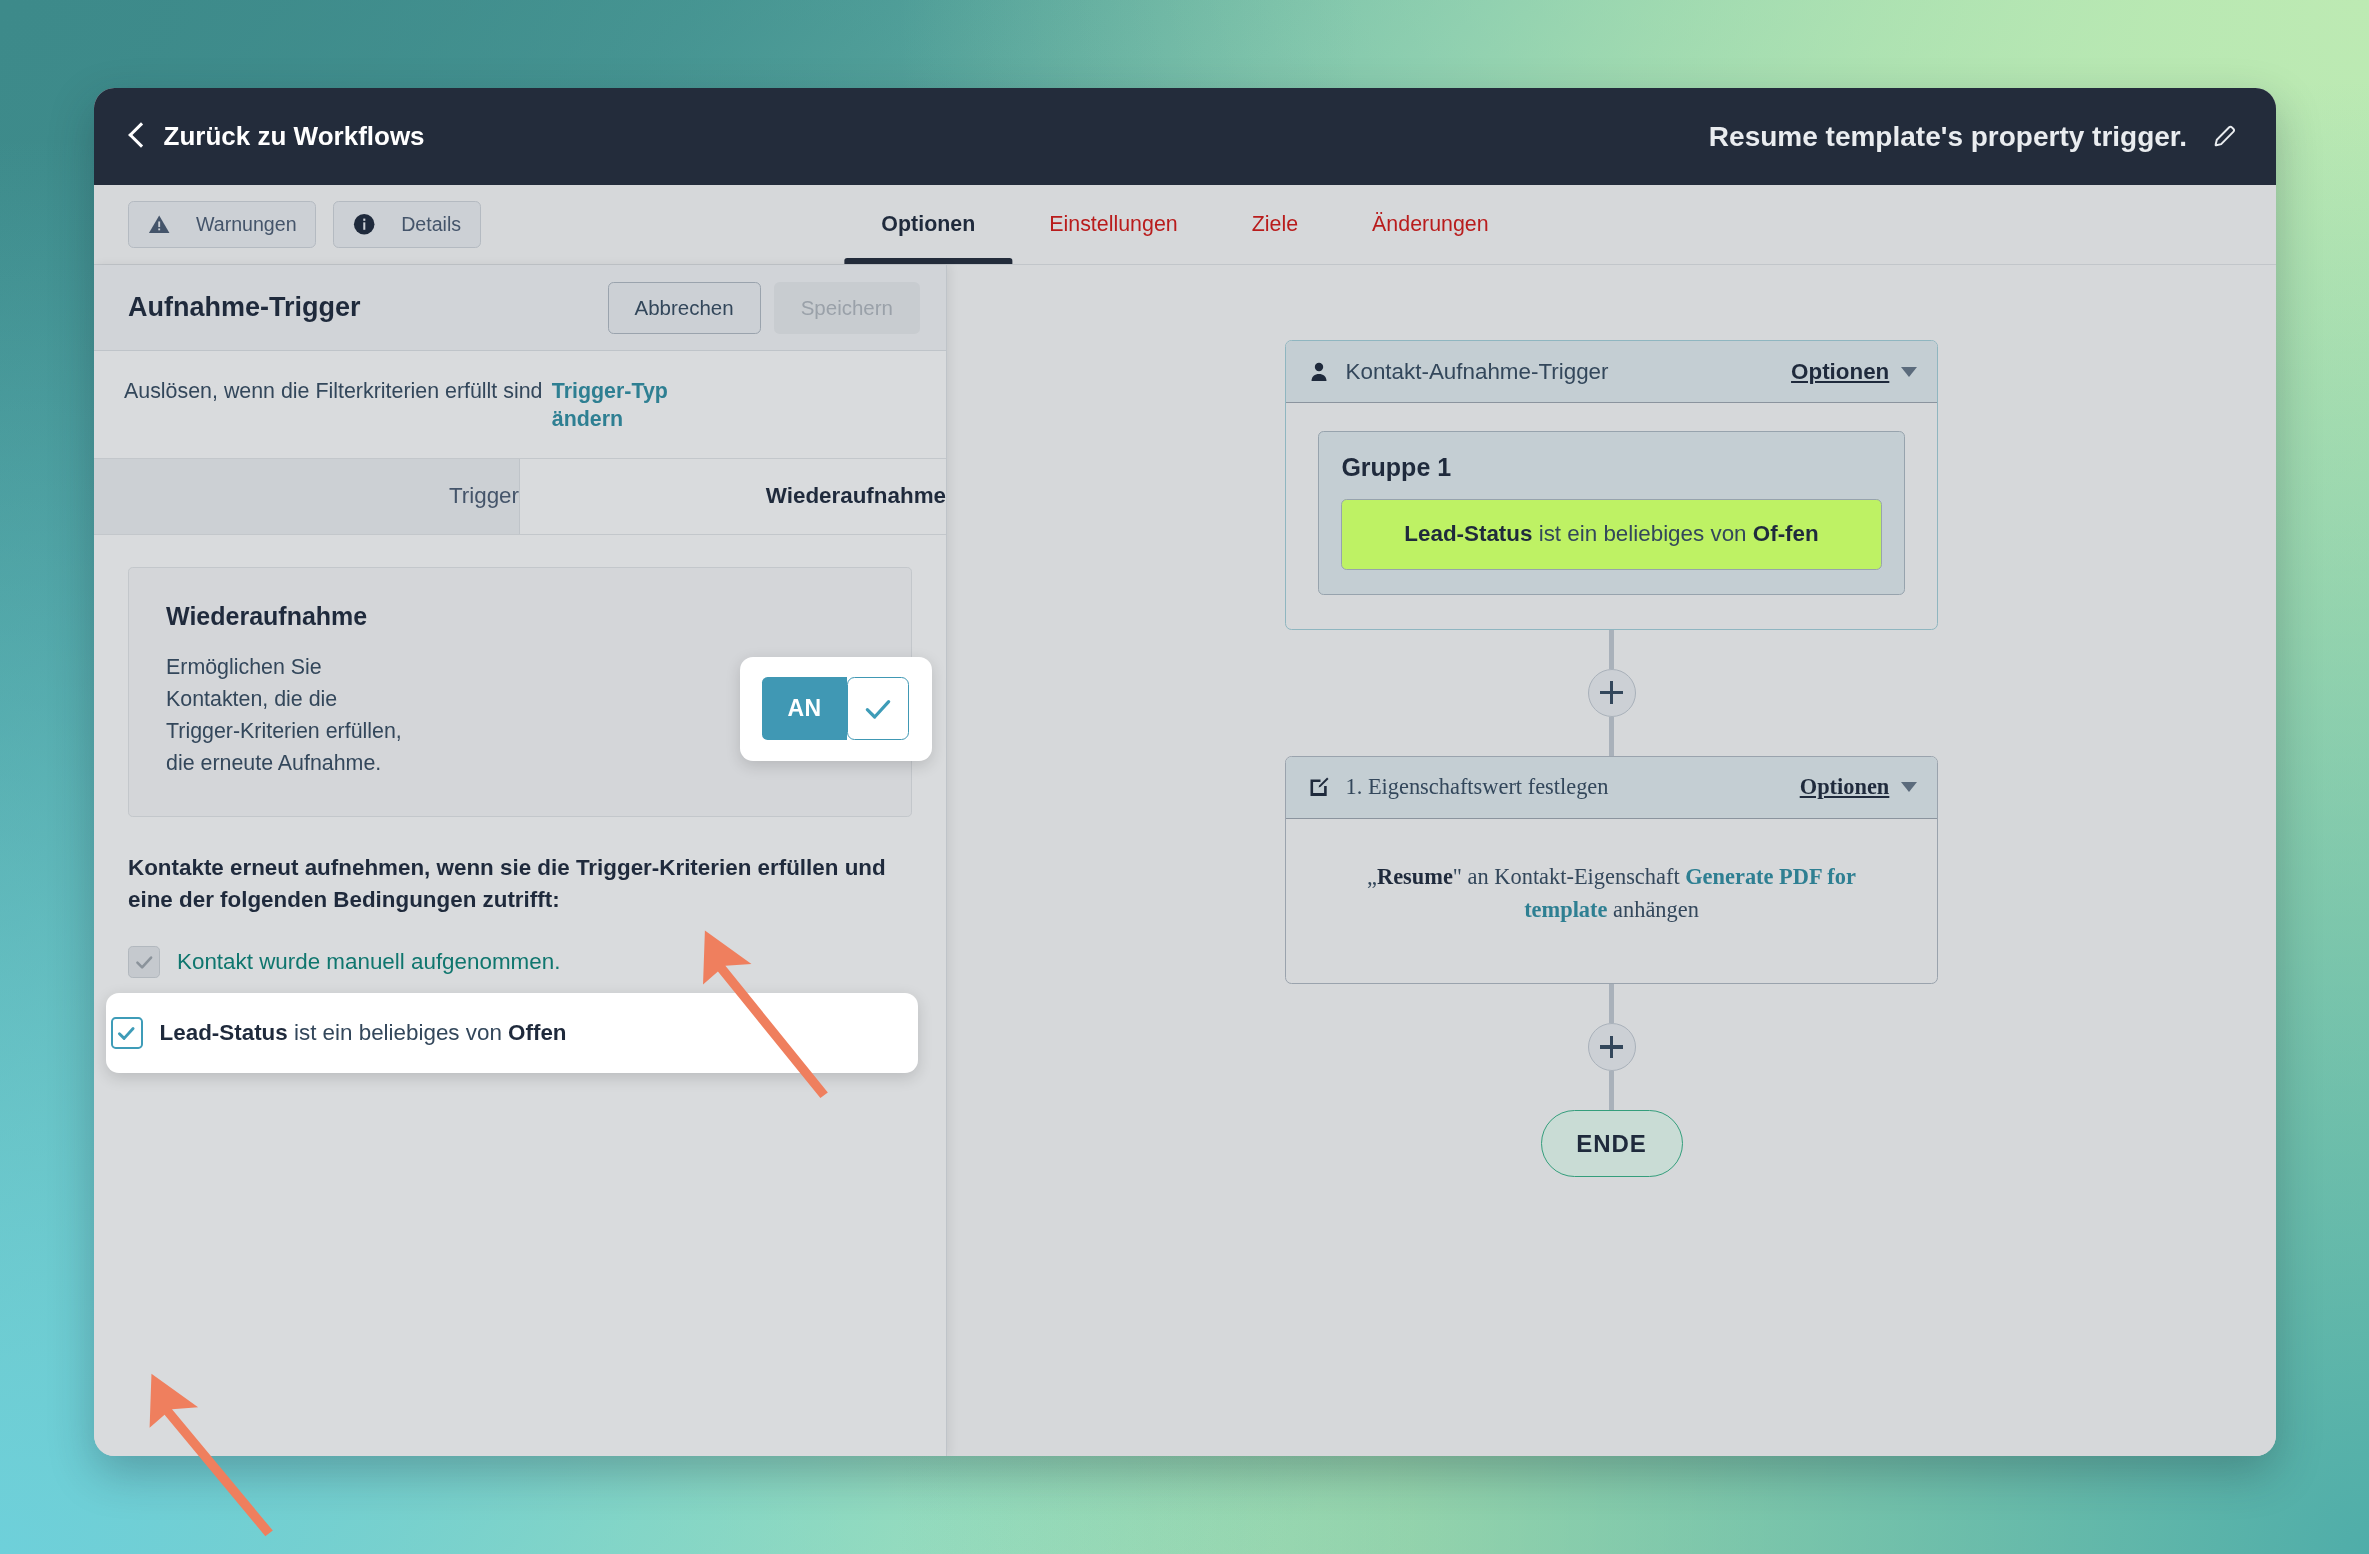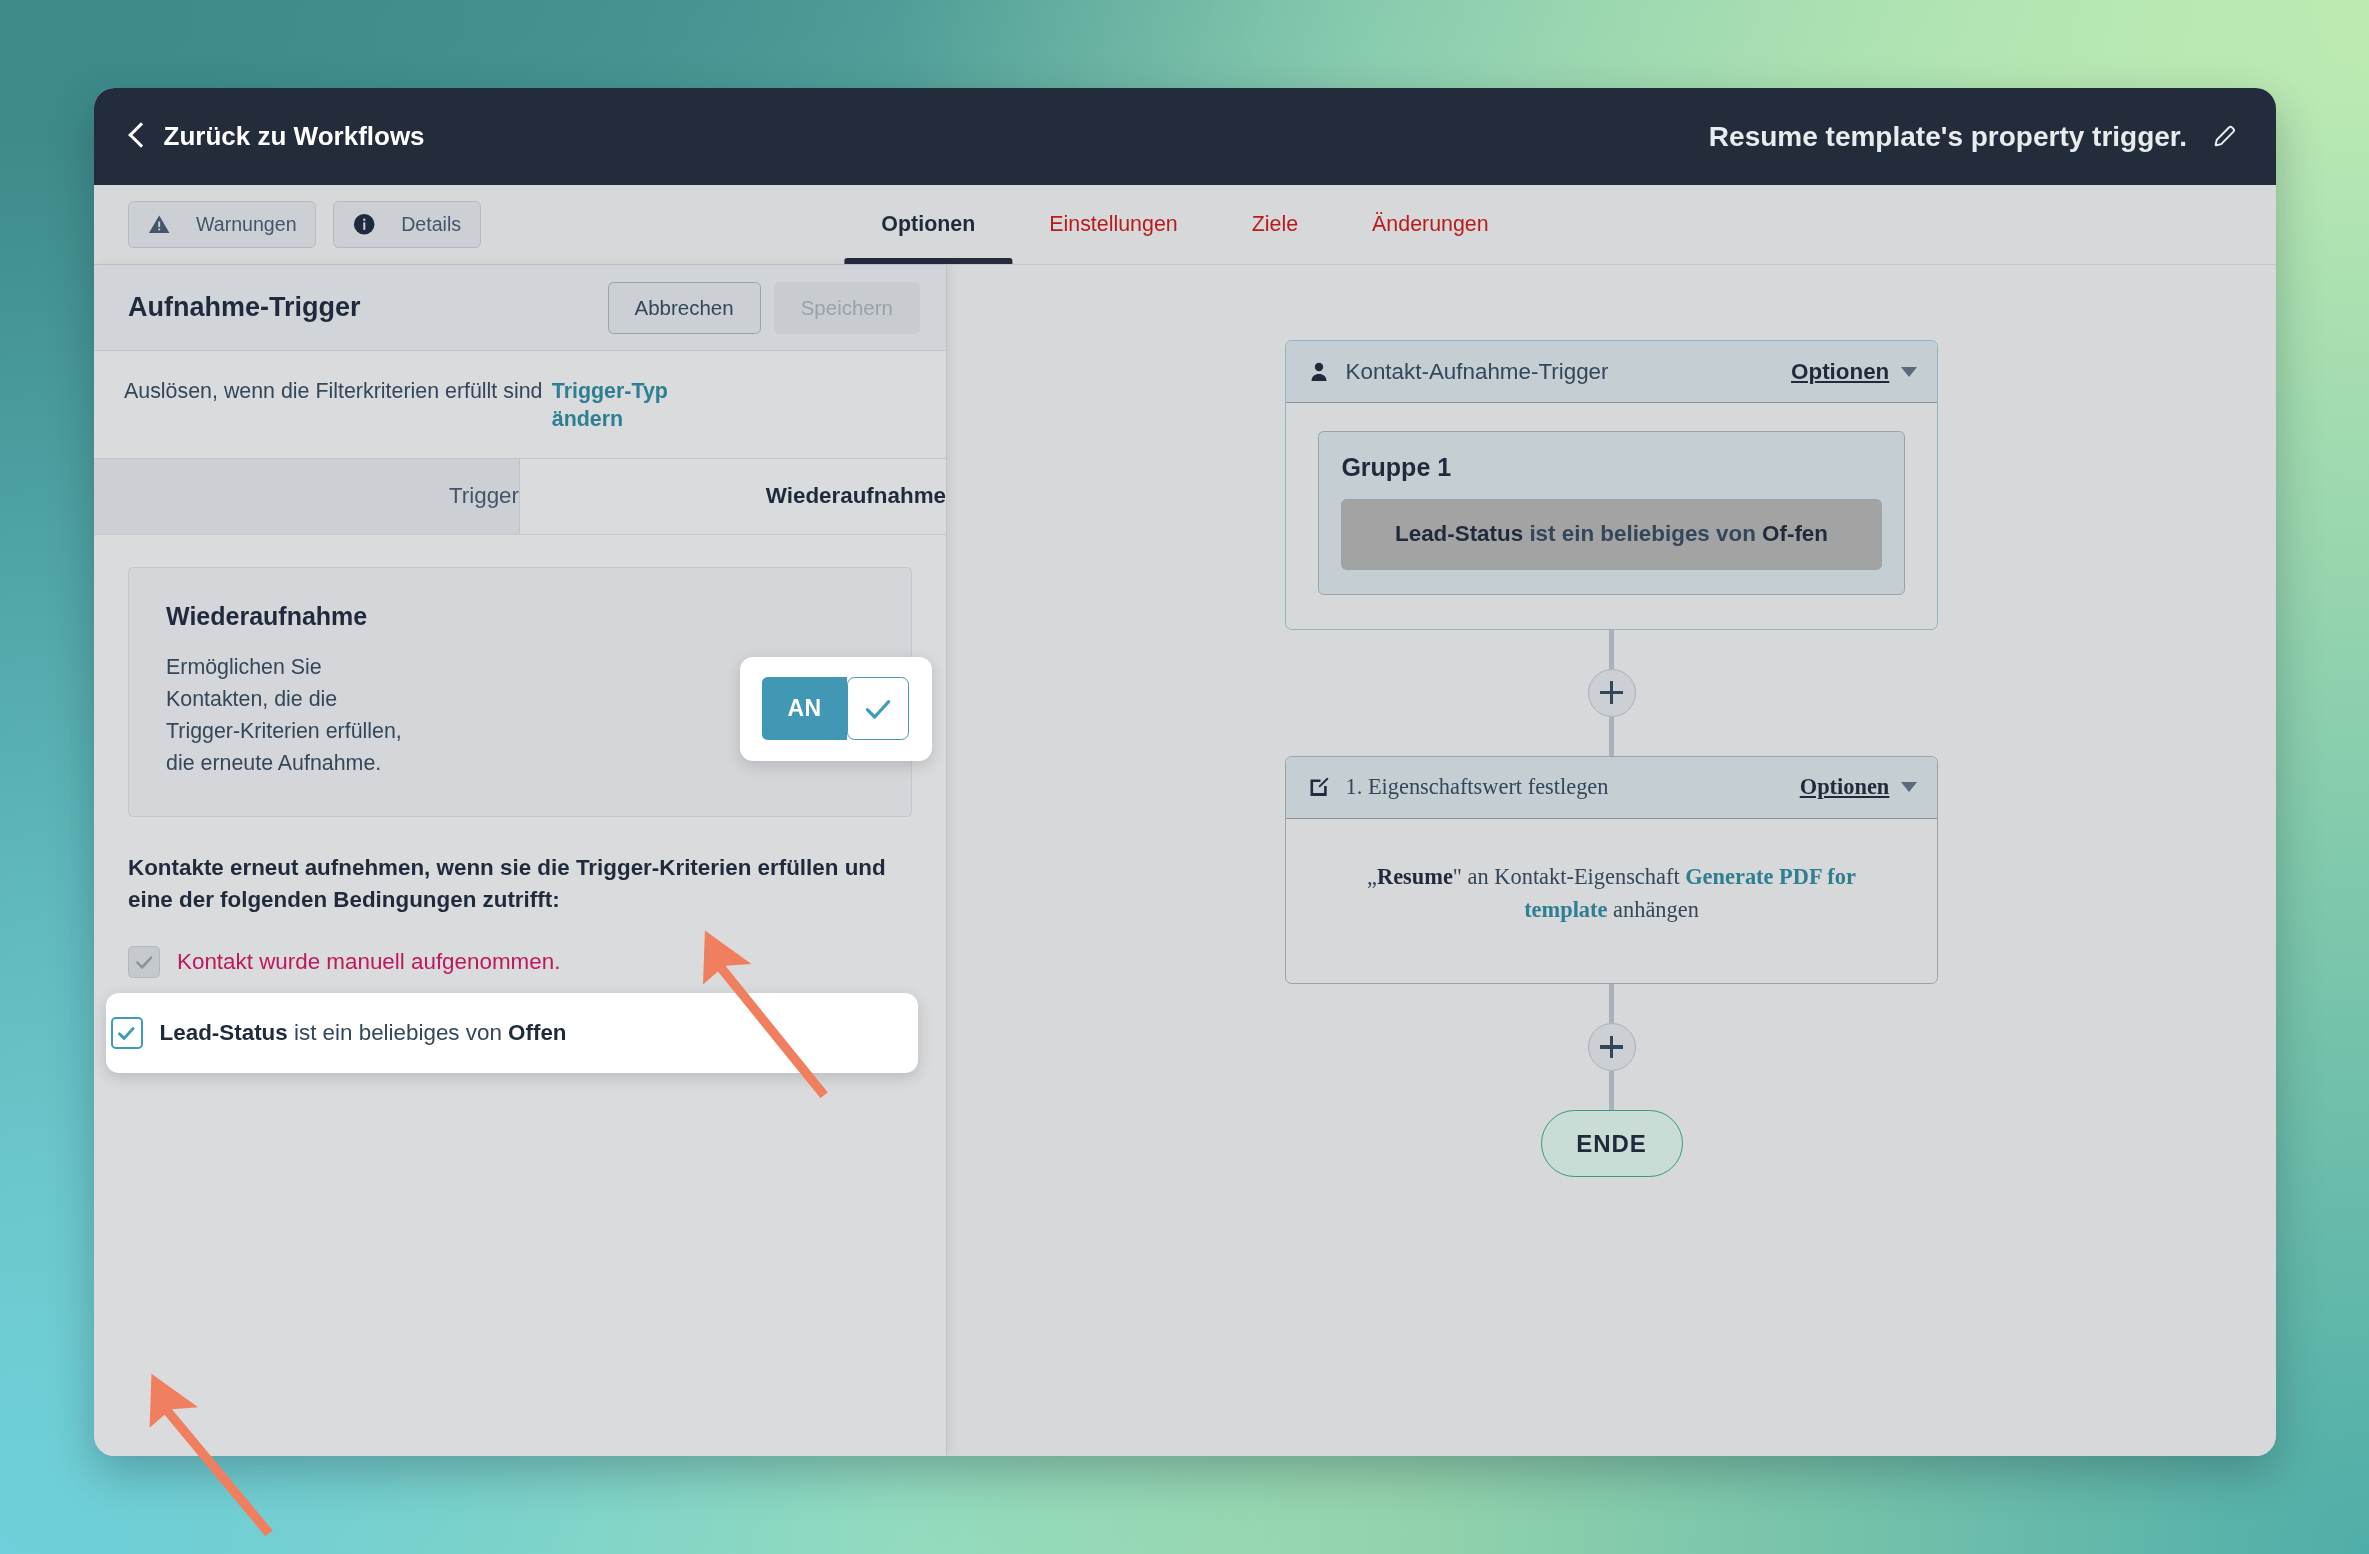--- a/index.html
+++ b/index.html
@@ -335,21 +335,21 @@
     color: #1f2a3c;
   }
 
   .cond-list { margin-top: 20.5px; display: flex; flex-direction: column; gap: 5.6px; }
   .cond-row {
     display: flex;
     align-items: center;
     gap: 17px;
     padding: 9.3px 0;
   }
-  .cond-row.disabled .cond-label { color: #be185d; }
+  .cond-row.disabled .cond-label { color: #0f766e; }
   .cond-label { font-size: 22.4px; color: #33475b; }
   .cond-label b { font-weight: bold; color: #1f2a3c; }
 
   .checkbox {
     width: 32px; height: 32px;
     border-radius: 4.7px;
     flex: 0 0 32px;
     display: flex;
     align-items: center;
     justify-content: center;
@@ -429,27 +429,26 @@
   }
   .group-title {
     font-size: 25px;
     font-weight: bold;
     color: #1f2a3c;
     margin-bottom: 17px;
   }
   .criterion {
     border: 0.9px solid #97a3ad;
     border-radius: 5.6px;
-    background: #a3a3a3;
+    background: #bef264;
     padding: 18.6px 20.5px;
     text-align: center;
     font-size: 22.4px;
     line-height: 1.42;
     color: #33475b;
-    font-weight: bold;
   }
   .criterion b { color: #1f2a3c; }
 
   .action-text {
     text-align: center;
     font-size: 22.4px;
     line-height: 1.5;
     color: #33475b;
     padding: 13px 9.3px 22.4px 9.3px;
   }

